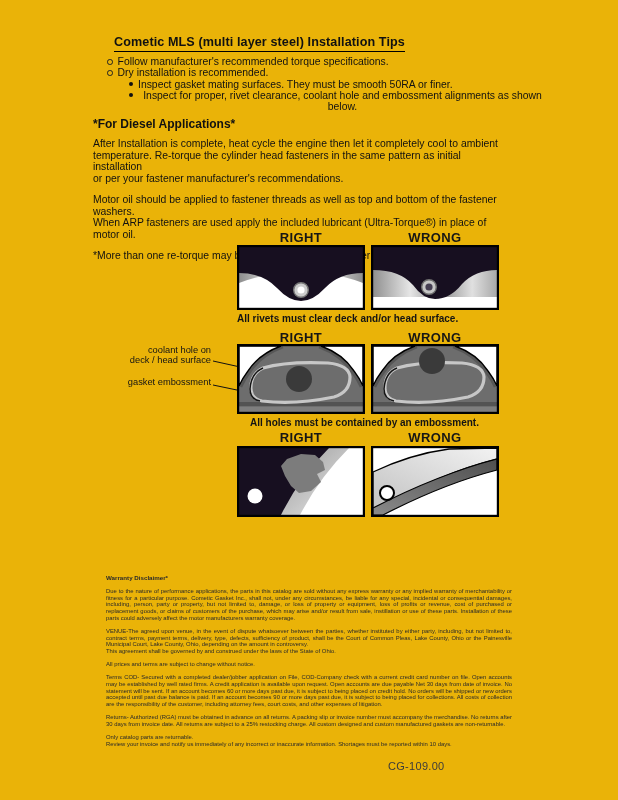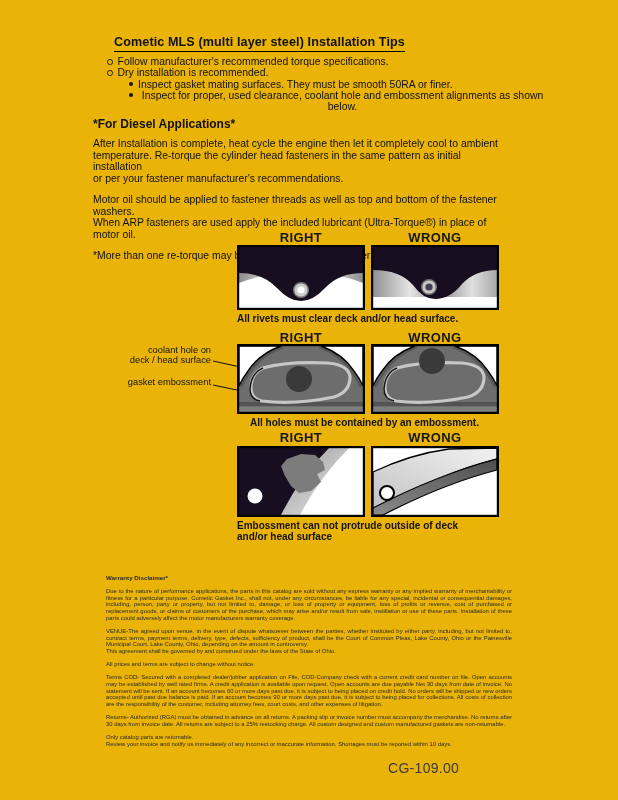--- a/index.html
+++ b/index.html
@@ -28,21 +28,21 @@
   .panel{display:block;}
   .caption{font-size:10px;font-weight:bold;color:#141414;white-space:pre-line;line-height:11px;}
 
   .annot{font-size:9.3px;line-height:9.8px;text-align:right;color:#141414;white-space:pre-line;}
 
   .disclaimer{left:106px;top:574px;width:406px;color:#2a2a2a;}
   .disclaimer h3{margin:0 0 7px 0;font-size:6.2px;font-weight:bold;}
   .disclaimer p{margin:0 0 6.4px 0;font-size:5.9px;line-height:6.7px;
                 text-align:justify;white-space:pre-line;}
 
-  .footer{left:388px;top:760px;font-size:14px;color:#3b3b3b;letter-spacing:.3px;}
+  .footer{left:388px;top:760px;font-size:11px;color:#3b3b3b;letter-spacing:.3px;}
 </style>
 </head>
 <body>
 
 <div class="page">
 
   <h1 class="abs title">Cometic MLS (multi layer steel) Installation Tips</h1>
 
   <ul class="abs bullets">
     <li>
@@ -52,21 +52,21 @@
     <li>
         <span class="b-marker"></span>
         <span>Dry installation is recommended.</span>
       </li>
     <li class="sub">
         <span class="sb-marker"></span>
         <span>Inspect gasket mating surfaces.  They must be smooth 50RA or finer.</span>
       </li>
     <li class="sub">
         <span class="sb-marker"></span>
-        <span>Inspect for proper, used clearance, coolant hole and embossment alignments as shown below.</span>
+        <span>Inspect for proper, rivet clearance, coolant hole and embossment alignments as shown below.</span>
       </li>
   </ul>
 
   <div class="abs diesel">
     <h2>*For Diesel Applications*</h2>
     <p>After Installation is complete, heat cycle the engine then let it completely cool to ambient
 temperature. Re-torque the cylinder head fasteners in the same pattern as initial installation
 or per your fastener manufacturer's recommendations.</p>
     <p>Motor oil should be applied to fastener threads as well as top and bottom of the fastener washers.
 When ARP fasteners are used apply the included lubricant (Ultra-Torque®) in place of motor oil.</p>
@@ -189,22 +189,20 @@
           <stop offset="1" stop-color="#4f4f4f"></stop>
       </linearGradient>
     </defs>
     <rect x="0" y="0" width="128" height="71" fill="#fff"></rect>
     <path d="M2 26 Q40 8 78 3 L126 2 L126 13 Q68 28 22 57 Q9 65 2 62 Z" fill="url(#gE)" stroke="#000" stroke-width="1.3"></path>
     <path d="M2 62 Q68 28 126 13 L126 24 Q72 38 12 69 L2 69 Z" fill="url(#gF)" stroke="#000" stroke-width="1.2"></path>
     <circle cx="16" cy="47" r="7" fill="#fff" stroke="#000" stroke-width="2"></circle>
     <rect x="1.1" y="1.1" width="125.8" height="68.8" fill="none" stroke="#000" stroke-width="2.2"></rect>
   </svg>
 
-  <div class="abs caption" style="left:237px;top:520px;width:280px">Embossment can not protrude outside of deck
-and/or head surface</div>
 
   <div class="abs disclaimer">
     <h3>Warranty Disclaimer*</h3>
     <p>Due to the nature of performance applications, the parts in this catalog are sold without any express warranty or any implied warranty of merchantability or fitness for a particular purpose.  Cometic Gasket Inc., shall not, under any circumstances, be liable for any special, incidental or consequential damages, including, person, party or property, but not limited to, damage, or loss of property or equipment, loss of profits or revenue, cost of purchased or replacement goods, or claims of customers of the purchase, which may arise and/or result from sale, instillation or use of these parts.  Installation of these parts could adversely affect the motor manufacturers warranty coverage.</p>
     <p>VENUE-The agreed upon venue, in the event of dispute whatsoever between the parties, whether instituted by either party, including, but not limited to, contract terms, payment terms, delivery, type, defects, sufficiency of product, shall be the Court of Common Pleas, Lake County, Ohio or the Painesville Municipal Court, Lake County, Ohio, depending on the amount in controversy.
 This agreement shall be governed by and construed under the laws of the State of Ohio.</p>
     <p>All prices and terms are subject to change without notice.</p>
     <p>Terms COD- Secured with a completed dealer/jobber application on File, COD-Company check with a current credit card number on file.  Open accounts may be established by well rated firms.  A credit application is available upon request.  Open accounts are due payable Net 30 days from date of invoice.  No statement will be sent.  If an account becomes 60 or more days past due, it is subject to being placed on credit hold.  No orders will be shipped or new orders accepted until past due balance is paid.  If an account becomes 90 or more days past due, it is subject to being placed for collections.  All costs of collection are the responsibility of the customer, including attorney fees, court costs, and other expenses of litigation.</p>
     <p>Returns- Authorized (RGA) must be obtained in advance on all returns.  A packing slip or invoice number must accompany the merchandise.  No returns after 30 days from invoice date.  All returns are subject to a 25% restocking charge.  All custom designed and custom manufactured gaskets are non-returnable.</p>
     <p>Only catalog parts are returnable.

